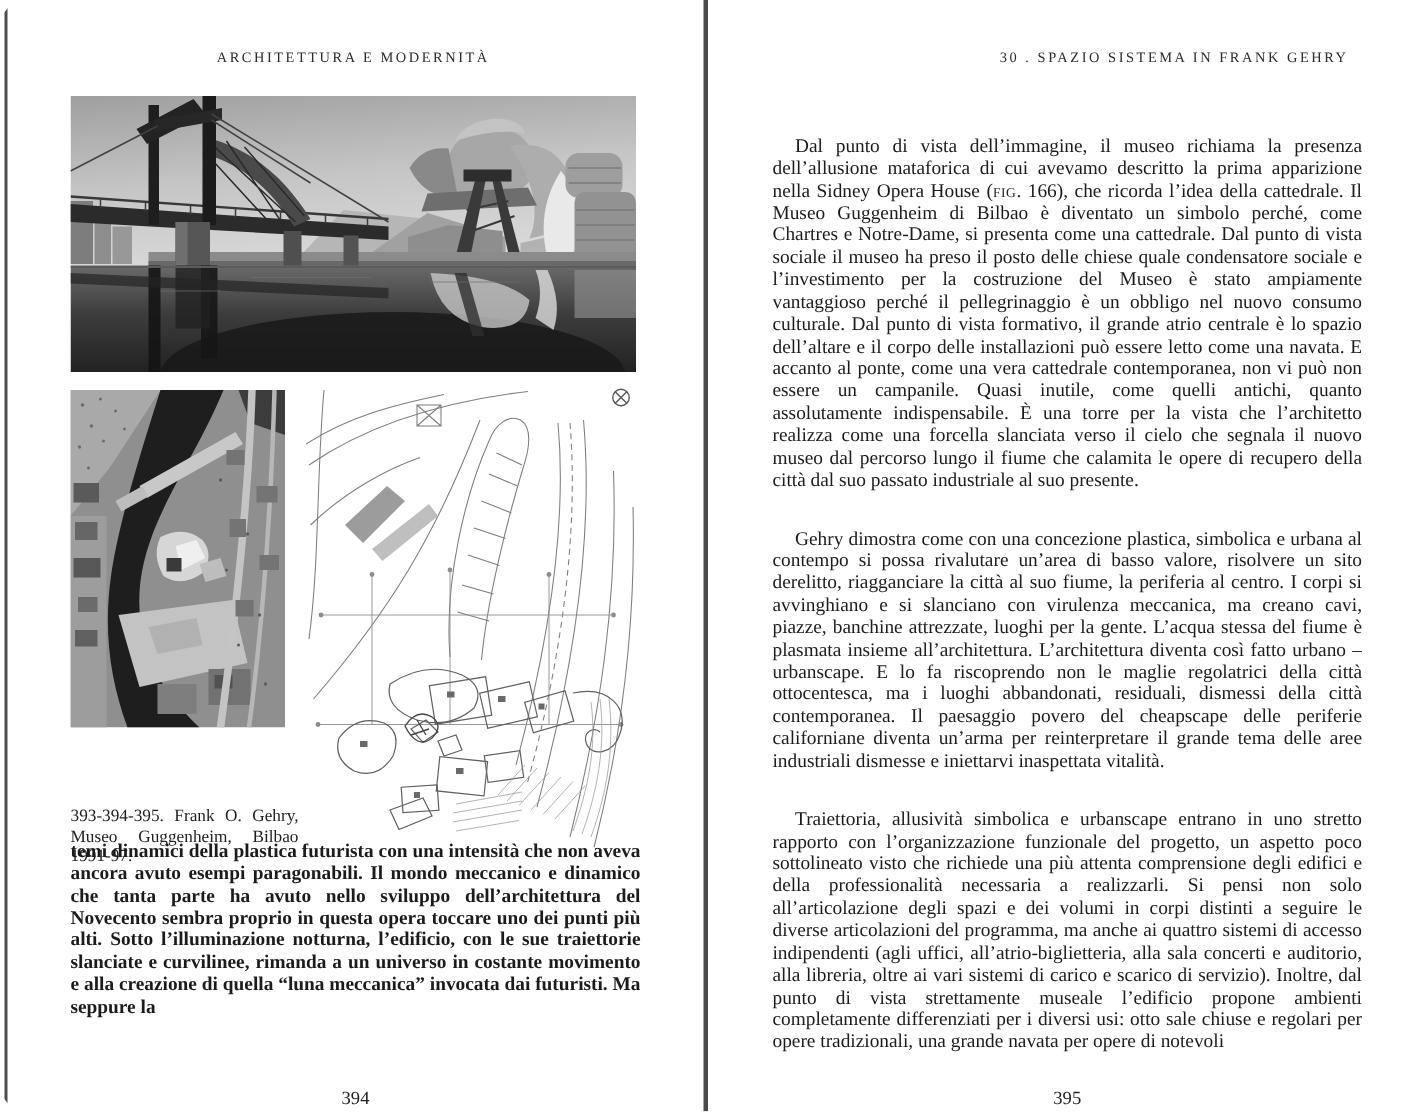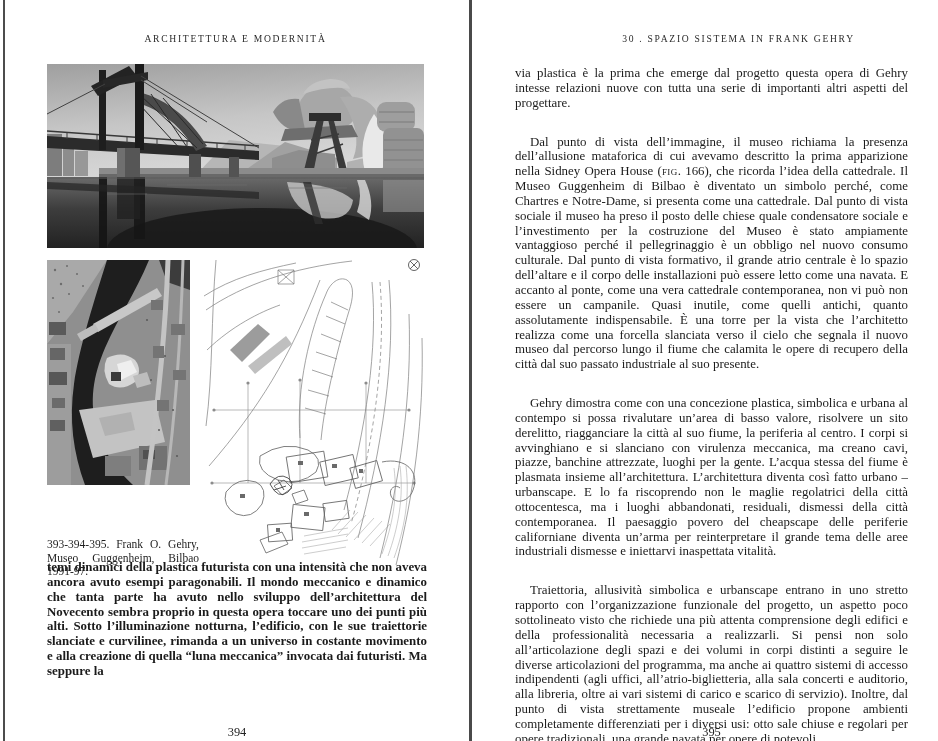--- a/index.html
+++ b/index.html
@@ -1,28 +1,28 @@
 <!DOCTYPE html>
 <html lang="it"><head>
 <meta charset="utf-8">
 <style>
   html,body{margin:0;padding:0;background:#ffffff;}
   .spread{
     position:relative;width:938px;height:741px;background:#ffffff;overflow:hidden;
-    font-family:"Liberation Serif","DejaVu Serif",serif;color:#1c1c1c;
+    font-family:"Liberation Serif","DejaVu Serif",serif;color:#1c1c1c;border-radius:18px;
   }
   .edge-line{position:absolute;top:0;height:741px;background:#4c4c4c;}
   .edge-left{left:3px;width:2px;}
   .gutter{left:469px;width:3px;background:#4a4a4a;}
   .running-head{
     position:absolute;top:33px;text-align:center;
     font-size:9.6px;letter-spacing:1.7px;color:#2b2b2b;white-space:nowrap;
   }
   .running-head.lp{left:47px;width:377px;}
-  .running-head.rp{left:542px;width:393px;}
+  .running-head.rp{left:506px;width:393px;text-align:right;}
   figure{margin:0;padding:0;position:absolute;}
   figure svg{display:block;}
   .caption{
     position:absolute;left:47px;top:510px;width:152px;
     font-size:11.5px;line-height:13.7px;text-align:justify;color:#1e1e1e;margin-top:28px;
   }
   .body-text{
     font-size:12.9px;line-height:14.85px;text-align:justify;color:#1b1b1b;
     hyphens:auto;-webkit-hyphens:auto;
   }
@@ -273,21 +273,20 @@
 
     <div class="body-text left-body">temi dinamici della plastica futurista con una intensità che non aveva ancora avuto esempi paragonabili. Il mondo meccanico e dinamico che tanta parte ha avuto nello sviluppo dell’architettura del Novecento sembra proprio in questa opera toccare uno dei punti più alti. Sotto l’illuminazione notturna, l’edificio, con le sue traiettorie slanciate e curvilinee, rimanda a un universo in costante movimento e alla creazione di quella “luna meccanica” invocata dai futuristi. Ma seppure la</div>
 
     <div class="pagenum lp">394</div>
   </section>
 
   <section>
     <header class="running-head rp">30 . SPAZIO SISTEMA IN FRANK GEHRY</header>
 
     <div class="body-text right-col">
-      <p><span>via plastica è la prima che emerge dal progetto questa opera di Gehry intesse relazioni nuove con tutta una serie di importanti altri aspetti del progettare.</span></p>
       <p class="indent"><span>Dal punto di vista dell’immagine, il museo richiama la presenza dell’allusione mataforica di cui avevamo descritto la prima apparizione nella Sidney Opera House (</span><span class="sc">fig</span><span>. 166), che ricorda l’idea della cattedrale. Il Museo Guggenheim di Bilbao è diventato un simbolo perché, come Chartres e Notre-Dame, si presenta come una cattedrale. Dal punto di vista sociale il museo ha preso il posto delle chiese quale condensatore sociale e l’investimento per la costruzione del Museo è stato ampiamente vantaggioso perché il pellegrinaggio è un obbligo nel nuovo consumo culturale. Dal punto di vista formativo, il grande atrio centrale è lo spazio dell’altare e il corpo delle installazioni può essere letto come una navata. E accanto al ponte, come una vera cattedrale contemporanea, non vi può non essere un campanile. Quasi inutile, come quelli antichi, quanto assolutamente indispensabile. È una torre per la vista che l’architetto realizza come una forcella slanciata verso il cielo che segnala il nuovo museo dal percorso lungo il fiume che calamita le opere di recupero della città dal suo passato industriale al suo presente.</span></p>
       <p class="indent"><span>Gehry dimostra come con una concezione plastica, simbolica e urbana al contempo si possa rivalutare un’area di basso valore, risolvere un sito derelitto, riagganciare la città al suo fiume, la periferia al centro. I corpi si avvinghiano e si slanciano con virulenza meccanica, ma creano cavi, piazze, banchine attrezzate, luoghi per la gente. L’acqua stessa del fiume è plasmata insieme all’architettura. L’architettura diventa così fatto urbano – </span><span class="it">urbanscape</span><span>. E lo fa riscoprendo non le maglie regolatrici della città ottocentesca, ma i luoghi abbandonati, residuali, dismessi della città contemporanea. Il paesaggio povero del </span><span class="it">cheapscape</span><span> delle periferie californiane diventa un’arma per reinterpretare il grande tema delle aree industriali dismesse e iniettarvi inaspettata vitalità.</span></p>
       <p class="indent"><span>Traiettoria, allusività simbolica e </span><span class="it">urbanscape</span><span> entrano in uno stretto rapporto con l’organizzazione funzionale del progetto, un aspetto poco sottolineato visto che richiede una più attenta comprensione degli edifici e della professionalità necessaria a realizzarli. Si pensi non solo all’articolazione degli spazi e dei volumi in corpi distinti a seguire le diverse articolazioni del programma, ma anche ai quattro sistemi di accesso indipendenti (agli uffici, all’atrio-biglietteria, alla sala concerti e auditorio, alla libreria, oltre ai vari sistemi di carico e scarico di servizio). Inoltre, dal punto di vista strettamente museale l’edificio propone ambienti completamente differenziati per i diversi usi: otto sale chiuse e regolari per opere tradizionali, una grande navata per opere di notevoli</span></p>
     </div>
 
     <div class="pagenum rp">395</div>
   </section>
 </div>
 
 </body></html>

